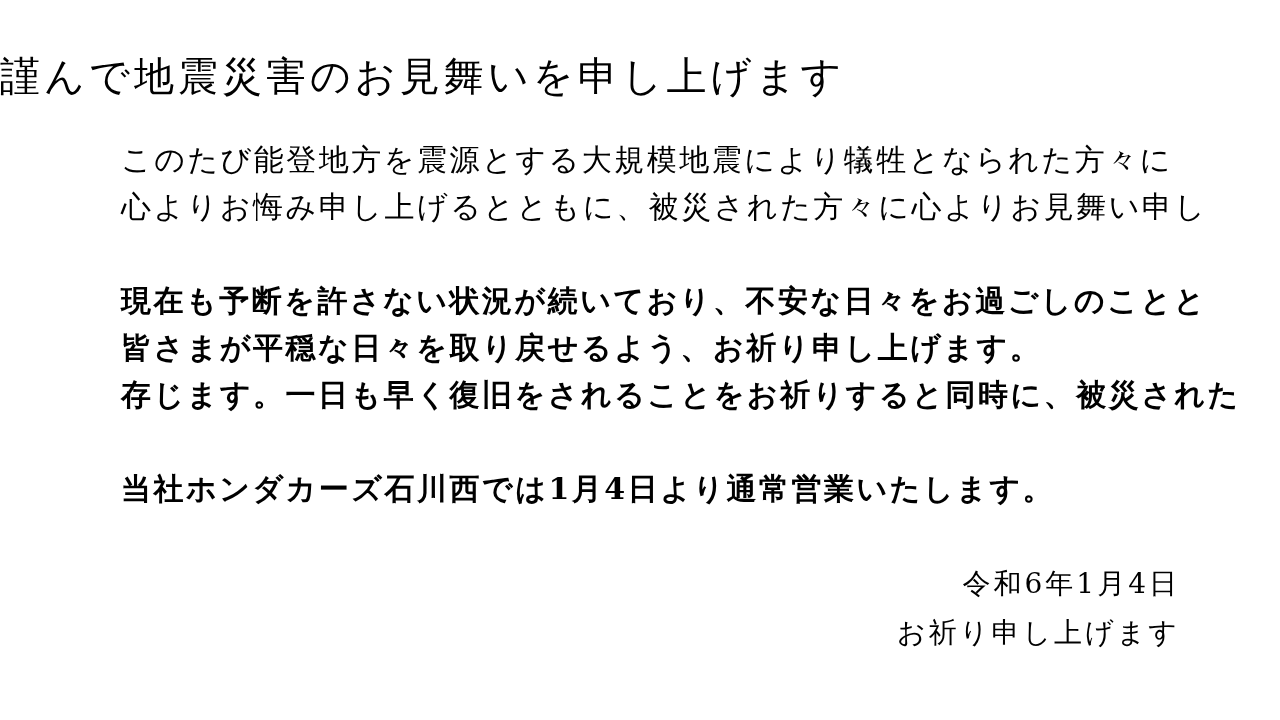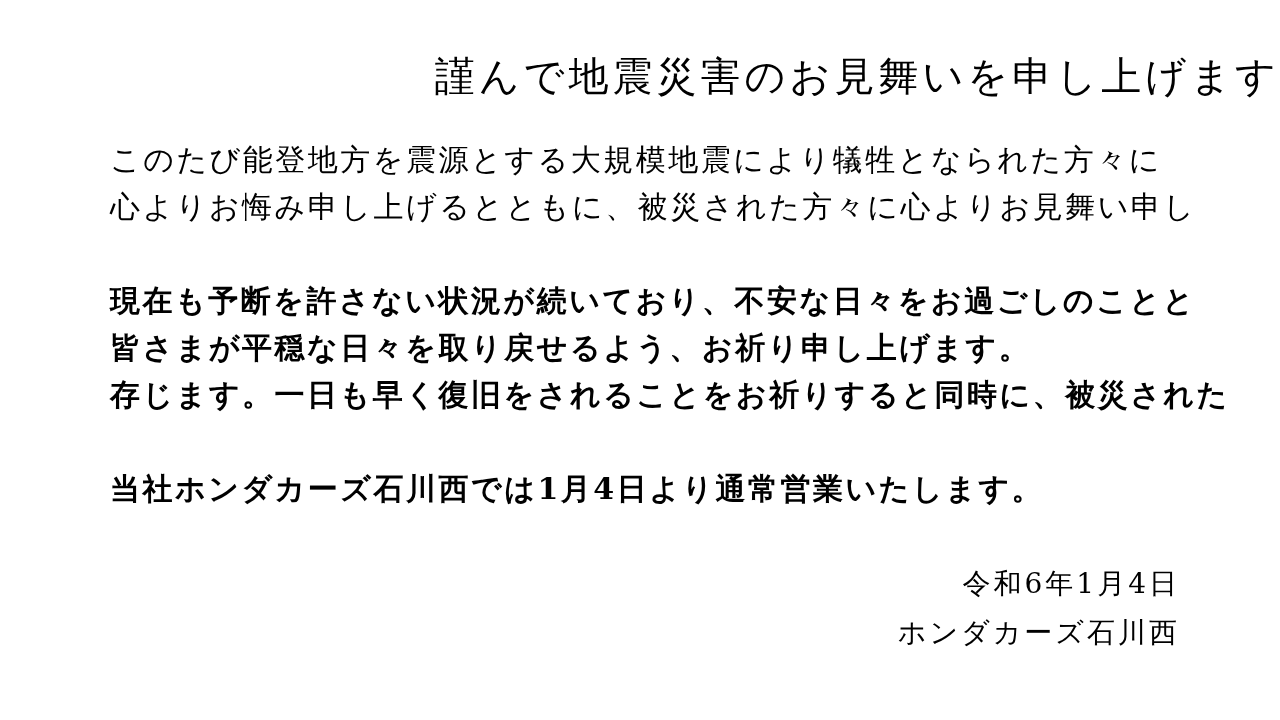--- a/index.html
+++ b/index.html
@@ -13,21 +13,21 @@
     height: 720px;
     background: #ffffff;
     color: #000000;
     font-family: "DejaVu Serif", serif;
     overflow: hidden;
     box-sizing: border-box;
   }
   .title {
     margin: 0;
     padding-top: 52px;
-    text-align: right;
+    text-align: left;
     font-size: 40px;
     font-weight: normal;
     letter-spacing: 4px;
     line-height: 1.2;
   }
   .body-text {
     margin: 36px 100px 0 110px;
     font-size: 30px;
     line-height: 47px;
     letter-spacing: 2.5px;
@@ -35,20 +35,21 @@
   .para {
     margin: 0;
   }
   .para + .para {
     margin-top: 47px;
     font-weight: bold;
   }
   .line {
     display: block;
     white-space: nowrap;
+    margin-left: 11px;
   }
   .footer {
     margin: 47px 100px 0 110px;
     text-align: right;
     font-size: 28px;
     line-height: 49px;
     letter-spacing: 3px;
   }
 </style>
 </head>
@@ -72,16 +73,16 @@
     </p>
 
     <p class="para">
       <span class="line">当社ホンダカーズ石川西では1月4日より通常営業いたします。</span>
     </p>
 
   </div>
 
   <div class="footer">
     <div>令和6年1月4日</div>
-    <div>ホンダカーズ石川西</div>
+    <div>お祈り申し上げます</div>
   </div>
 
 </div>
 
 </body></html>

